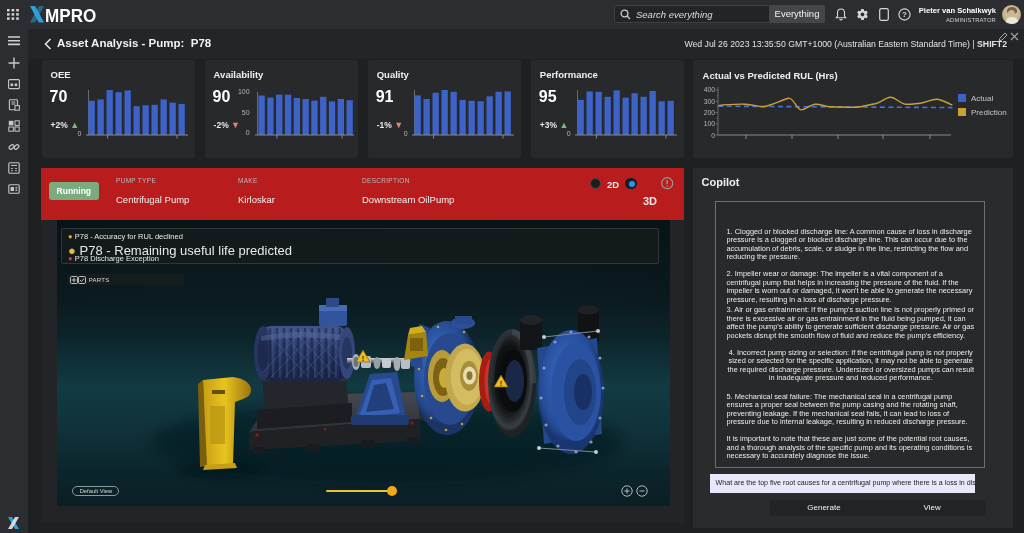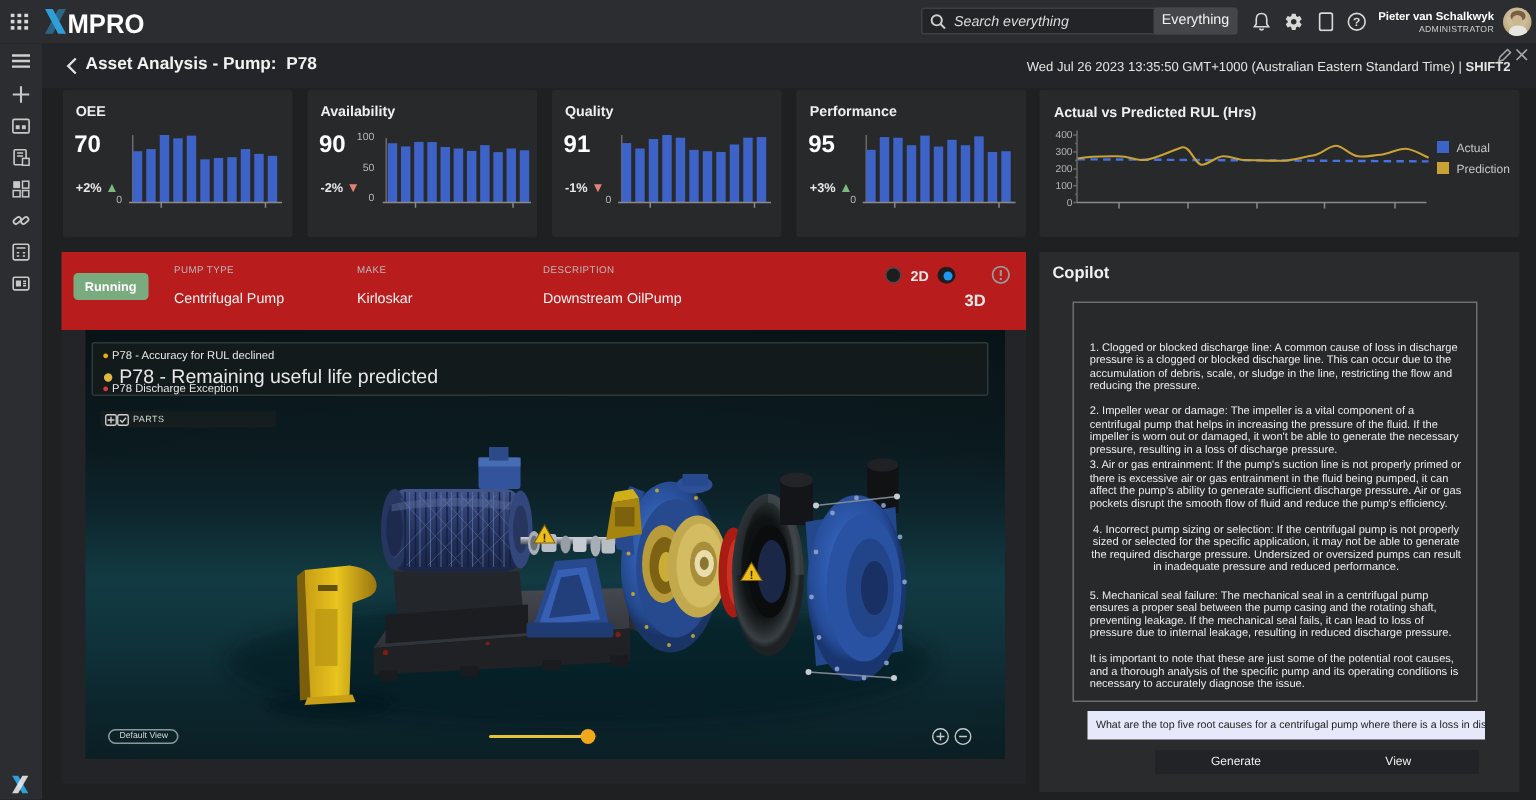--- a/index.html
+++ b/index.html
@@ -553,17 +553,17 @@
   <div class="abs" style="left:664.6px; top:108.7px; width:320.4px; height:360.3px; background:#2a2b2d;">
     <div class="abs" style="left:9px; top:8px; font-size:11px; font-weight:bold; color:#f0f0f0;">Copilot</div>
     <div class="abs" style="left:22.9px; top:33.3px; width:269.5px; height:267.1px; border:1px solid #6e6e6e; background:#28292b; color:#ededed; font-size:7.4px; line-height:8.5px; padding:26px 9px 0 10px;">
       <p style="margin-bottom:8.5px;">1. Clogged or blocked discharge line: A common cause of loss in discharge pressure is a clogged or blocked discharge line. This can occur due to the accumulation of debris, scale, or sludge in the line, restricting the flow and reducing the pressure.</p>
       <p style="margin-bottom:2px;">2. Impeller wear or damage: The impeller is a vital component of a centrifugal pump that helps in increasing the pressure of the fluid. If the impeller is worn out or damaged, it won't be able to generate the necessary pressure, resulting in a loss of discharge pressure.</p>
       <p style="margin-bottom:8.5px;">3. Air or gas entrainment: If the pump's suction line is not properly primed or there is excessive air or gas entrainment in the fluid being pumped, it can affect the pump's ability to generate sufficient discharge pressure. Air or gas pockets disrupt the smooth flow of fluid and reduce the pump's efficiency.</p>
       <p style="margin-bottom:10px;text-align:center;">4. Incorrect pump sizing or selection: If the centrifugal pump is not properly sized or selected for the specific application, it may not be able to generate the required discharge pressure. Undersized or oversized pumps can result in inadequate pressure and reduced performance.</p>
       <p style="margin-bottom:8.5px;">5. Mechanical seal failure: The mechanical seal in a centrifugal pump ensures a proper seal between the pump casing and the rotating shaft, preventing leakage. If the mechanical seal fails, it can lead to loss of pressure due to internal leakage, resulting in reduced discharge pressure.</p>
       <p>It is important to note that these are just some of the potential root causes, and a thorough analysis of the specific pump and its operating conditions is necessary to accurately diagnose the issue.</p>
     </div>
-    <div class="abs" style="left:32px; top:306.6px; width:265.2px; height:18.9px; background:#e7e9fa; color:#1b1b1b; font-size:7.1px; line-height:18.9px; padding-left:6px; white-space:nowrap; overflow:hidden;">What are the top five root causes for a centrifugal pump where there is a loss in dis</div>
+    <div class="abs" style="left:17px; top:306.6px; width:265.2px; height:18.9px; background:#e7e9fa; color:#1b1b1b; font-size:7.1px; line-height:18.9px; padding-left:6px; white-space:nowrap; overflow:hidden;">What are the top five root causes for a centrifugal pump where there is a loss in dis</div>
     <div class="abs" style="left:77.6px; top:332.1px; width:107.6px; height:16.3px; background:#222326; color:#f0f0f0; font-size:8px; text-align:center; line-height:16.3px;">Generate</div>
     <div class="abs" style="left:185.8px; top:332.1px; width:107.6px; height:16.3px; background:#222326; color:#f0f0f0; font-size:8px; text-align:center; line-height:16.3px;">View</div>
   </div>
 </div>
 
 </body></html>

